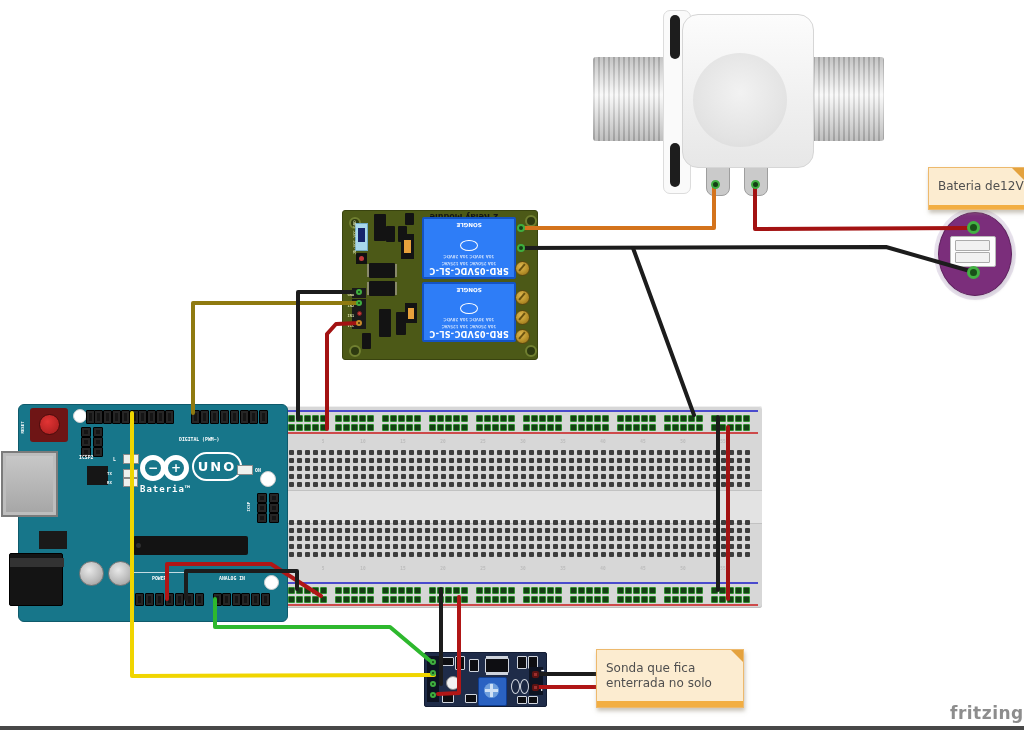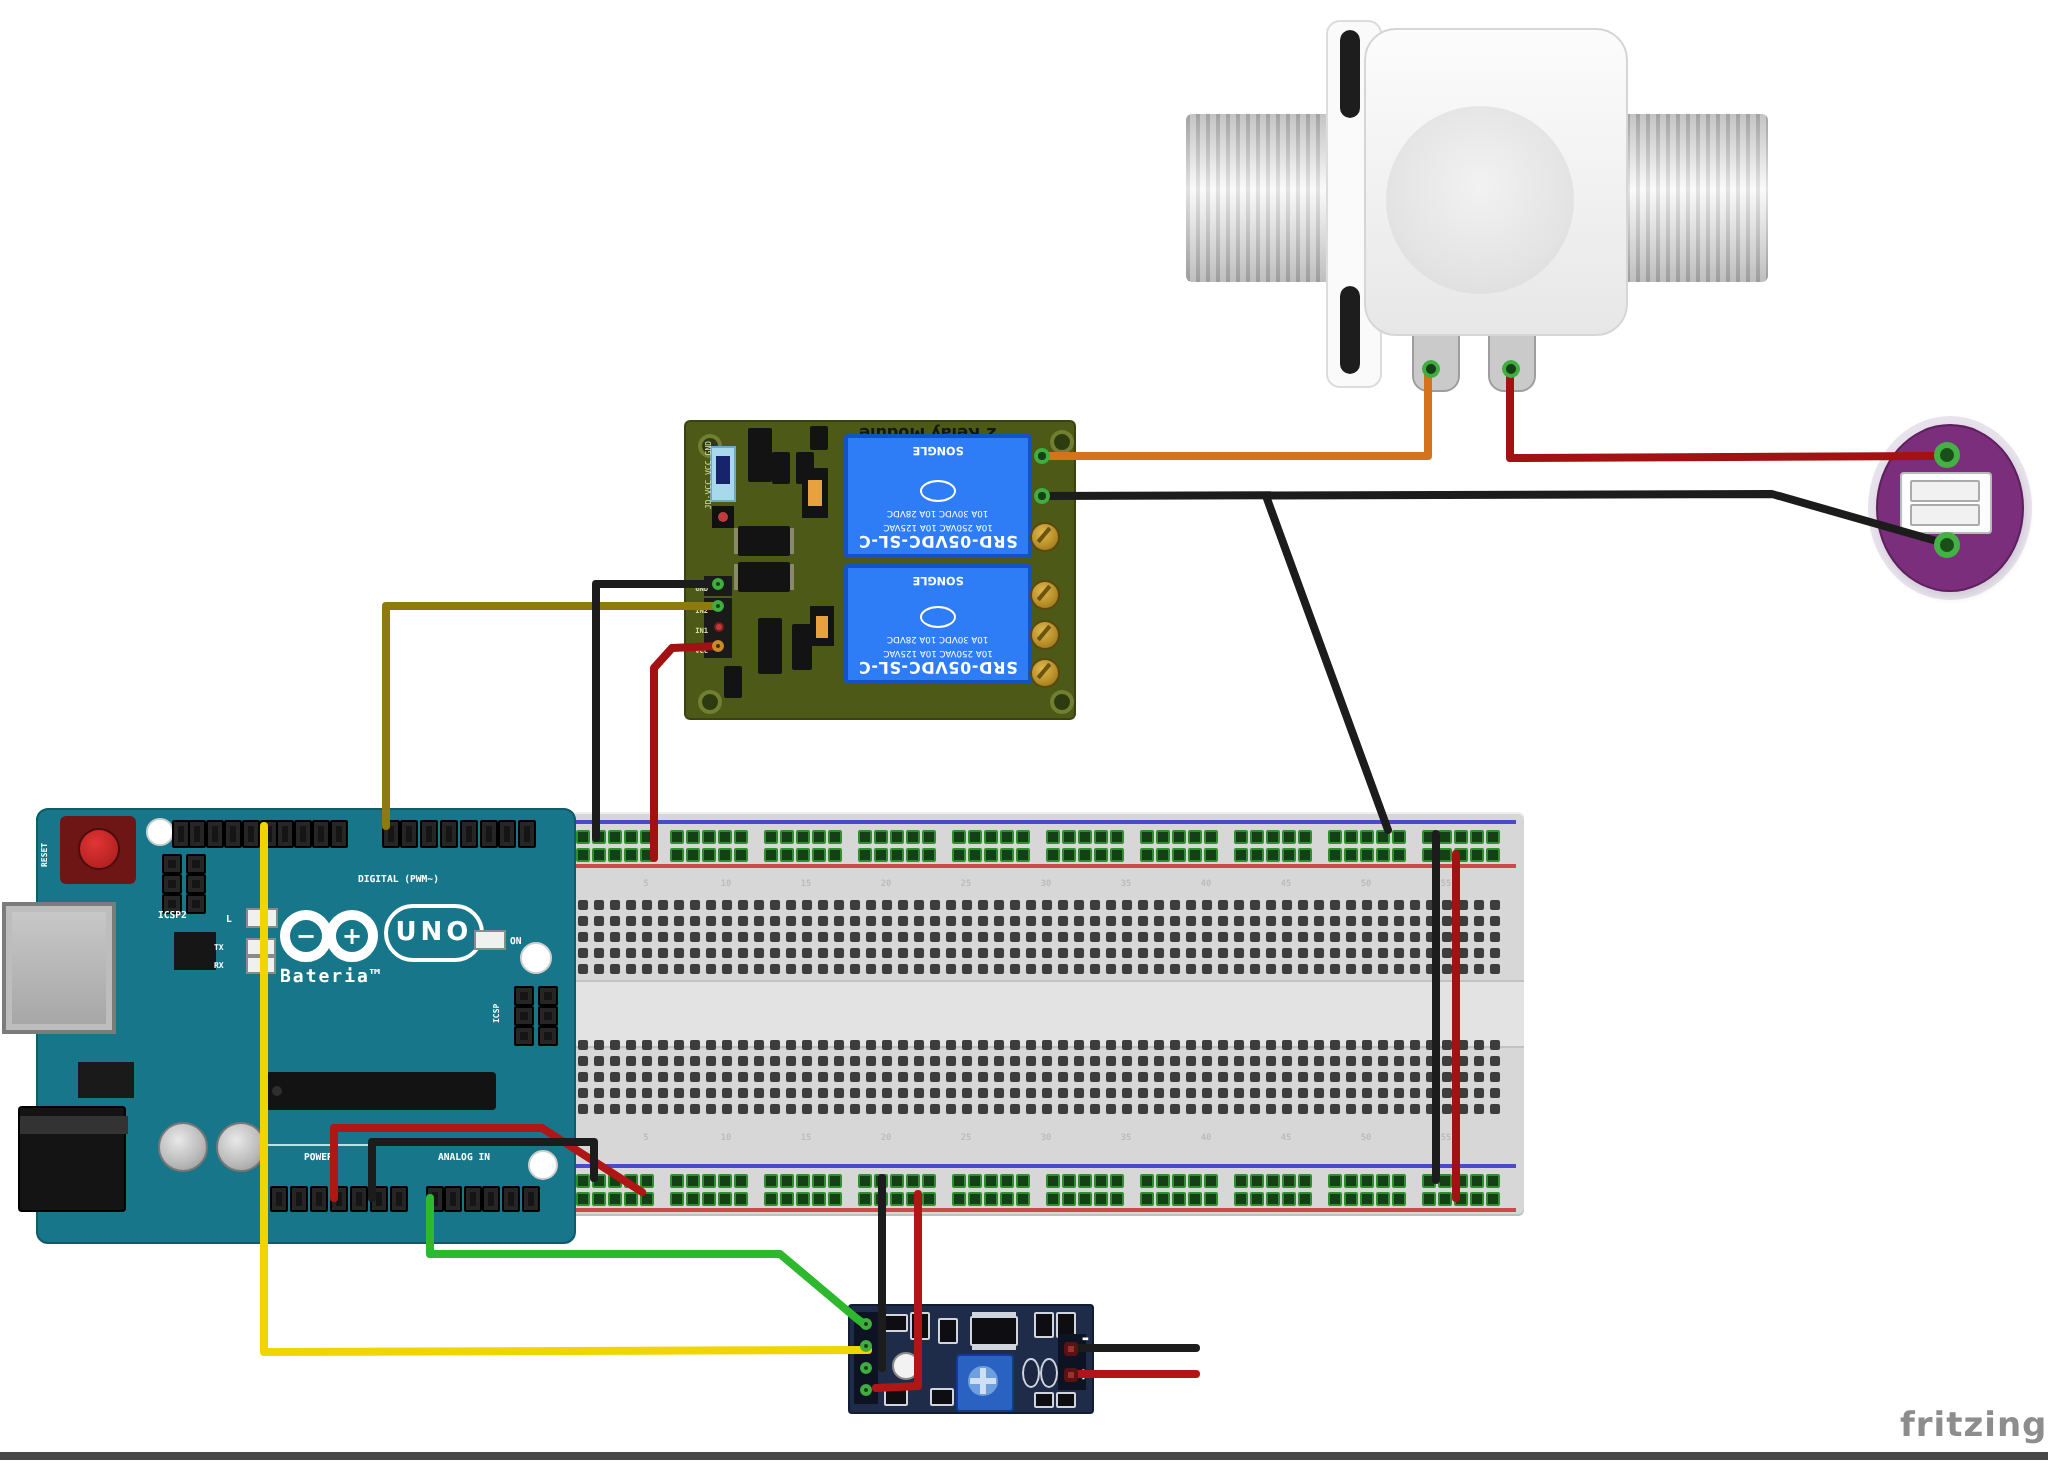--- a/index.html
+++ b/index.html
@@ -1167,17 +1167,28 @@
       <div class="cap green-big" style="left: 966.5px; top: 220.5px; width: 13px; height: 13px;"></div>
       <div class="cap green-big" style="left: 966.5px; top: 265.5px; width: 13px; height: 13px;"></div>
       <div class="cap green" style="left: 430px; top: 659px; width: 6px; height: 6px;"></div>
       <div class="cap green" style="left: 430px; top: 670px; width: 6px; height: 6px;"></div>
       <div class="cap green" style="left: 430px; top: 681px; width: 6px; height: 6px;"></div>
       <div class="cap green" style="left: 430px; top: 692px; width: 6px; height: 6px;"></div>
       <div class="cap red-pad" style="left: 531.5px; top: 670.5px; width: 7px; height: 7px;"></div>
       <div class="cap red-pad" style="left: 531.5px; top: 683.5px; width: 7px; height: 7px;"></div>
     </div>
 
+  <div class="note" style="left:928px;top:167px;width:95px;height:41px;">
+    <div class="fold"></div>
+    <div class="strip" style="height:4px;"></div>
+    <div class="ntext" style="top:11px;">Bateria de12V</div>
+  </div>
+  <div class="note" style="left:596px;top:649px;width:146px;height:57px;">
+    <div class="fold"></div>
+    <div class="strip"></div>
+    <div class="ntext" style="top:11px;">Sonda que fica</div>
+    <div class="ntext" style="top:26px;">enterrada no solo</div>
+  </div>
 
   <div id="watermark">fritzing</div>
   <div id="bottom-line"></div>
   <div id="bottom-white"></div>
 </div>
 
 </body></html>

